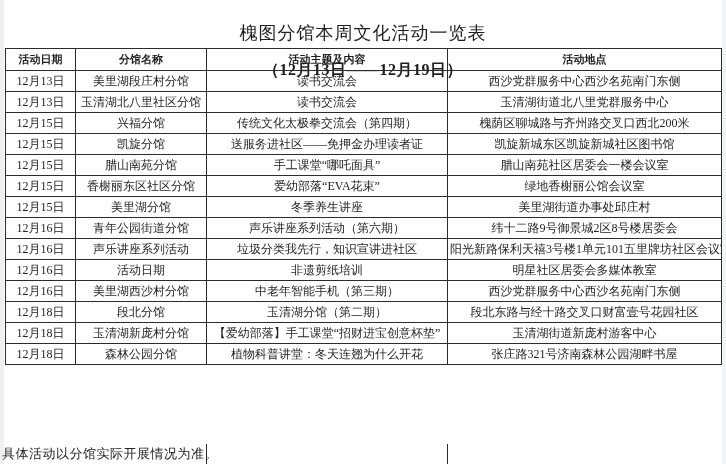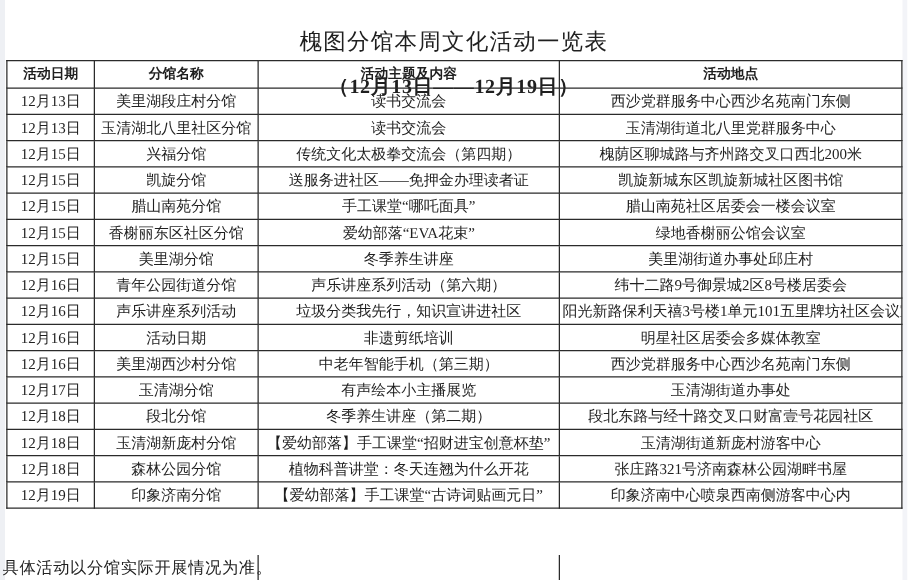--- a/index.html
+++ b/index.html
@@ -156,48 +156,36 @@
     <td>非遗剪纸培训</td>
     <td>明星社区居委会多媒体教室</td>
   </tr>
       <tr>
     <td>12月16日</td>
     <td>美里湖西沙村分馆</td>
     <td>中老年智能手机（第三期）</td>
     <td>西沙党群服务中心西沙名苑南门东侧</td>
   </tr>
       <tr>
-    <td>12月17日</td>
-    <td>玉清湖分馆</td>
-    <td>有声绘本小主播展览</td>
-    <td>玉清湖街道办事处</td>
-  </tr>
-      <tr>
     <td>12月18日</td>
     <td>段北分馆</td>
-    <td>冬季养生讲座（第二期）</td>
+    <td>玉清湖分馆（第二期）</td>
     <td>段北东路与经十路交叉口财富壹号花园社区</td>
   </tr>
       <tr>
     <td>12月18日</td>
     <td>玉清湖新庞村分馆</td>
     <td>【爱幼部落】手工课堂“招财进宝创意杯垫”</td>
     <td>玉清湖街道新庞村游客中心</td>
   </tr>
       <tr>
     <td>12月18日</td>
     <td>森林公园分馆</td>
     <td>植物科普讲堂：冬天连翘为什么开花</td>
     <td>张庄路321号济南森林公园湖畔书屋</td>
   </tr>
-      <tr>
-    <td>12月19日</td>
-    <td>印象济南分馆</td>
-    <td>【爱幼部落】手工课堂“古诗词贴画元日”</td>
-    <td>印象济南中心喷泉西南侧游客中心内</td>
-  </tr>
     </tbody>
 </table>
 
 <div class="cut-line c1"></div>
 <div class="cut-line c2"></div>
 
 <div class="footnote">具体活动以分馆实际开展情况为准。</div>
 
 </body></html>

